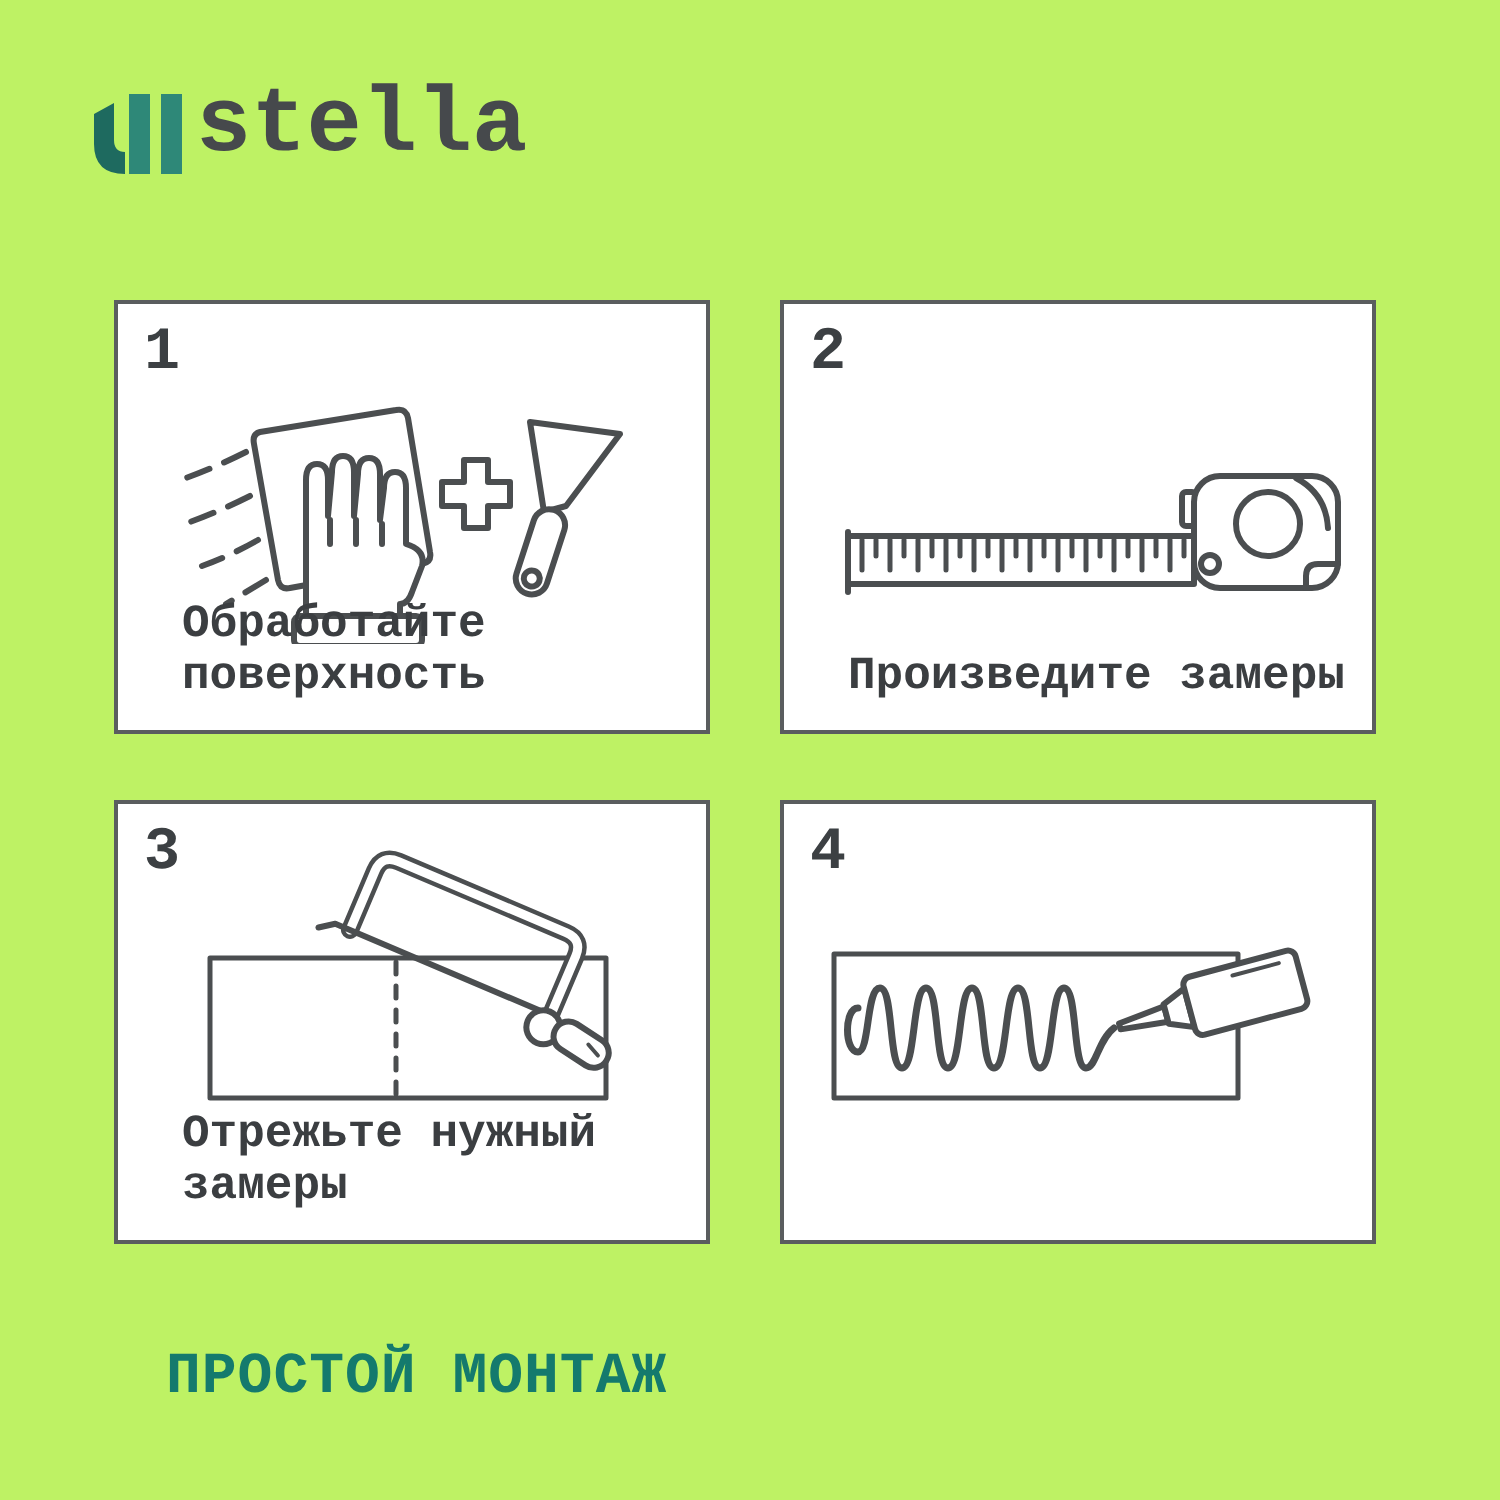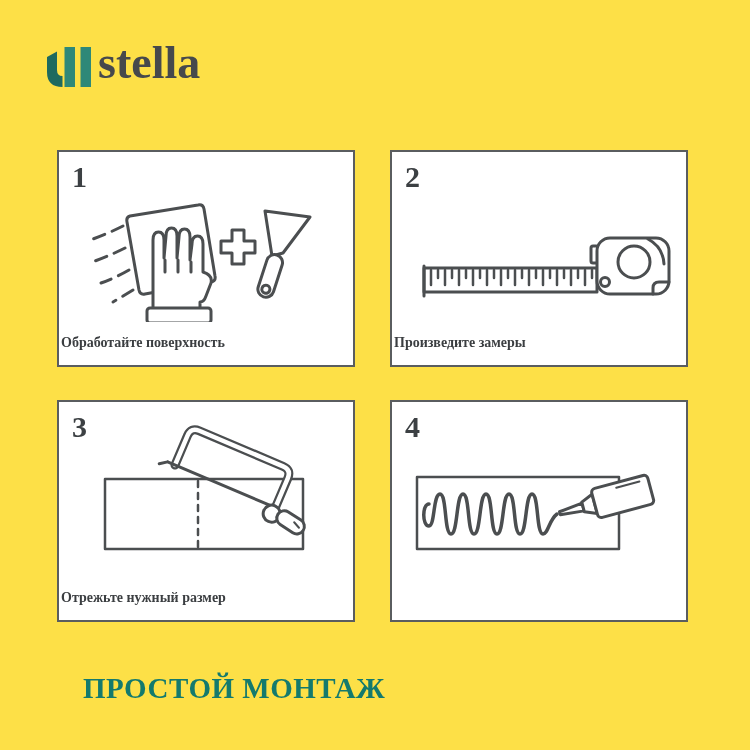--- a/index.html
+++ b/index.html
@@ -1,31 +1,31 @@
 <!DOCTYPE html>
 <html><head>
 <meta charset="utf-8">
 <style>
   html,body{margin:0;padding:0;background:#ffffff;}
-  .page{position:relative;width:750px;height:750px;background:#fde047;overflow:hidden;
-        font-family:Liberation Serif, serif;color:#3b3e41;}
+  .page{position:relative;width:750px;height:750px;background:#bef264;overflow:hidden;
+        font-family:Liberation Mono, monospace;color:#3b3e41;}
   
   .logo-mark{position:absolute;left:45px;top:45px;width:46px;height:46px;}
   .brand-name{position:absolute;left:98px;top:40px;font-size:46px;font-weight:700;
               color:#46494c;letter-spacing:0px;line-height:1;}
   .brand-tagline{position:absolute;left:47px;top:95px;font-size:11.5px;font-weight:400;
                  color:#5b5f62;letter-spacing:0.2px;}
   
   .panel{position:absolute;width:298px;border:2px solid #5a5d5f;background:#fff;box-sizing:border-box;}
   .panel.p1{left:57px;top:150px;height:217px;}
   .panel.p2{left:390px;top:150px;height:217px;}
   .panel.p3{left:57px;top:400px;height:222px;}
   .panel.p4{left:390px;top:400px;height:222px;}
   .step-number{position:absolute;left:13px;top:8px;font-size:30px;font-weight:700;color:#3c4043;}
-  .step-caption{position:absolute;left:2px;bottom:14px;font-size:14px;font-weight:700;color:#3b3e41;}
+  .step-caption{position:absolute;left:32px;bottom:14px;font-size:23px;font-weight:700;color:#3b3e41;}
   .icon{position:absolute;}
   .p1 .icon{left:28px;top:44px;}
   .p2 .icon{left:25px;top:78px;}
   .p3 .icon{left:18px;top:18px;}
   .p4 .icon{left:15px;top:58px;}
   
   .footer-title{position:absolute;left:55px;top:672px;font-size:29px;font-weight:700;
                 color:#147a6d;letter-spacing:0.5px;margin-left:28px;}
   svg{display:block;}
 </style>
@@ -108,21 +108,21 @@
 
         <path d="M-8,0 H104 M-8,0 L-15,5"></path>
 
         <circle cx="108" cy="7" r="8.5" fill="#ffffff"></circle>
         <g transform="translate(114,5) rotate(10)">
           <rect x="0" y="-7.5" width="30" height="15" rx="7.5" fill="#ffffff"></rect>
           <path stroke-width="2" d="M18,-2 l7,2"></path>
         </g>
       </g>
     </svg>
-    <div class="step-caption">Отрежьте нужный размер</div>
+    <div class="step-caption">Отрежьте нужный замеры</div>
   </div>
 
   <div class="panel p4">
     <div class="step-number">4</div>
     <svg class="icon" width="270" height="112" viewBox="0 0 270 112" fill="none" stroke="#4b4e50" stroke-width="3" stroke-linecap="round" stroke-linejoin="round">
 
       <rect x="10" y="17" width="202" height="72" stroke-width="2.5" fill="#ffffff"></rect>
 
       <path stroke-width="3.5" d="M22,44 C15,44 15,66 22,66 C28,66 26,34 33,34 C40,34 37,74 44,74 C51,74 49,34 56,34 C63,34 60,74 67,74 C74,74 72,34 79,34 C86,34 83,74 90,74 C97,74 95,34 102,34 C109,34 106,74 113,74 C120,74 118,34 125,34 C132,34 129,74 136,74 C141,74 142,60 150,54"></path>
 

